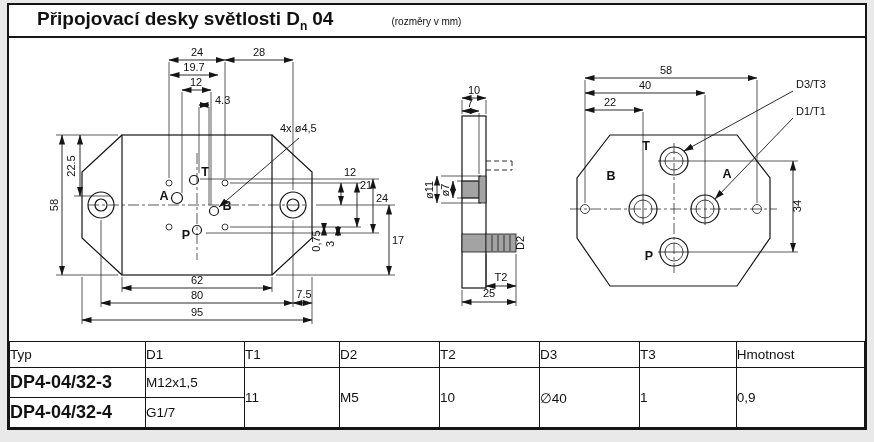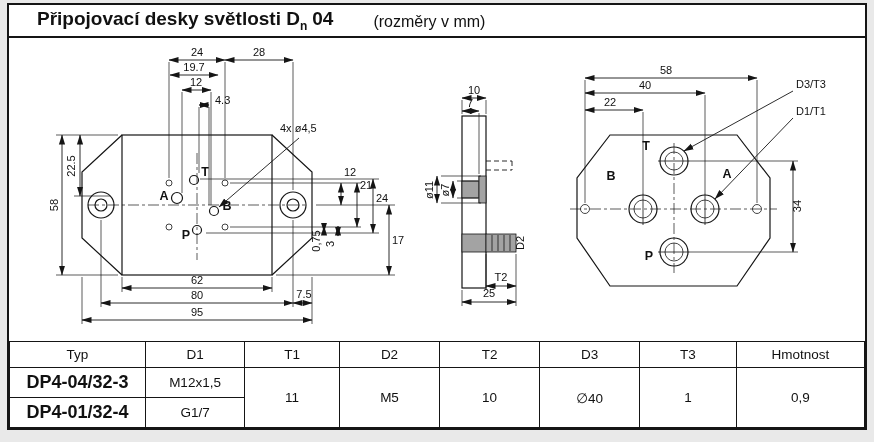--- a/index.html
+++ b/index.html
@@ -12,39 +12,39 @@
     position:absolute;left:7px;top:3px;width:856px;
     border:2px solid #151515;background:#fff;
   }
   .hdr{
     height:31px;border-bottom:2px solid #151515;
     display:flex;align-items:center;padding-left:28px;
   }
   .title{font-size:19px;font-weight:bold;white-space:nowrap;}
   .title sub{font-size:12px;}
   .title .sz{margin-left:5px;}
-  .note{font-size:16px;margin-left:40px;padding-top:2px;white-space:nowrap;}
+  .note{font-size:10px;margin-left:58px;padding-top:2px;white-space:nowrap;}
   .draw{position:relative;height:303px;}
   .draw svg{position:absolute;left:0;top:0;}
 
   
   svg text{font-family:"Liberation Sans","DejaVu Sans",sans-serif;font-size:11px;fill:#111;text-anchor:middle;}
   svg text.pl{font-size:12.5px;font-weight:bold;}
   svg text.as{text-anchor:start;}
   .med{fill:none;stroke:#151515;stroke-width:1.2;}
   .thn{fill:none;stroke:#151515;stroke-width:0.8;}
   .dim{fill:none;stroke:#151515;stroke-width:0.9;}
   .ext{fill:none;stroke:#151515;stroke-width:0.7;}
   .cl{fill:none;stroke:#151515;stroke-width:0.7;stroke-dasharray:11 3 3 3;}
   .hid{fill:none;stroke:#151515;stroke-width:0.9;stroke-dasharray:5 3;}
   .gry{fill:#a3a3a3;stroke:#151515;stroke-width:0.8;}
 
   table.spec{width:100%;border-collapse:collapse;font-size:13.5px;table-layout:fixed;}
   table.spec th,table.spec td{
-    border:1.5px solid #151515;text-align:center;padding:0;
+    border:1.5px solid #151515;text-align:left;padding:0;
   }
   table.spec thead tr{height:26px;}
   table.spec tbody tr{height:30px;}
   table.spec th{font-weight:normal;}
   td.typ{text-align:left;padding-left:11px;font-weight:bold;font-size:18px;}
 </style>
 </head>
 <body>
 
 <div class="frame">
@@ -275,19 +275,19 @@
         <td class="typ">DP4-04/32-3</td>
         <td>M12x1,5</td>
         <td rowspan="2">11</td>
         <td rowspan="2">M5</td>
         <td rowspan="2">10</td>
         <td rowspan="2">∅40</td>
         <td rowspan="2">1</td>
         <td rowspan="2">0,9</td>
       </tr>
       <tr>
-        <td class="typ">DP4-01/32-4</td>
+        <td class="typ">DP4-04/32-4</td>
         <td>G1/7</td>
       </tr>
     </tbody>
   </table>
 
 </div>
 
 </body></html>

